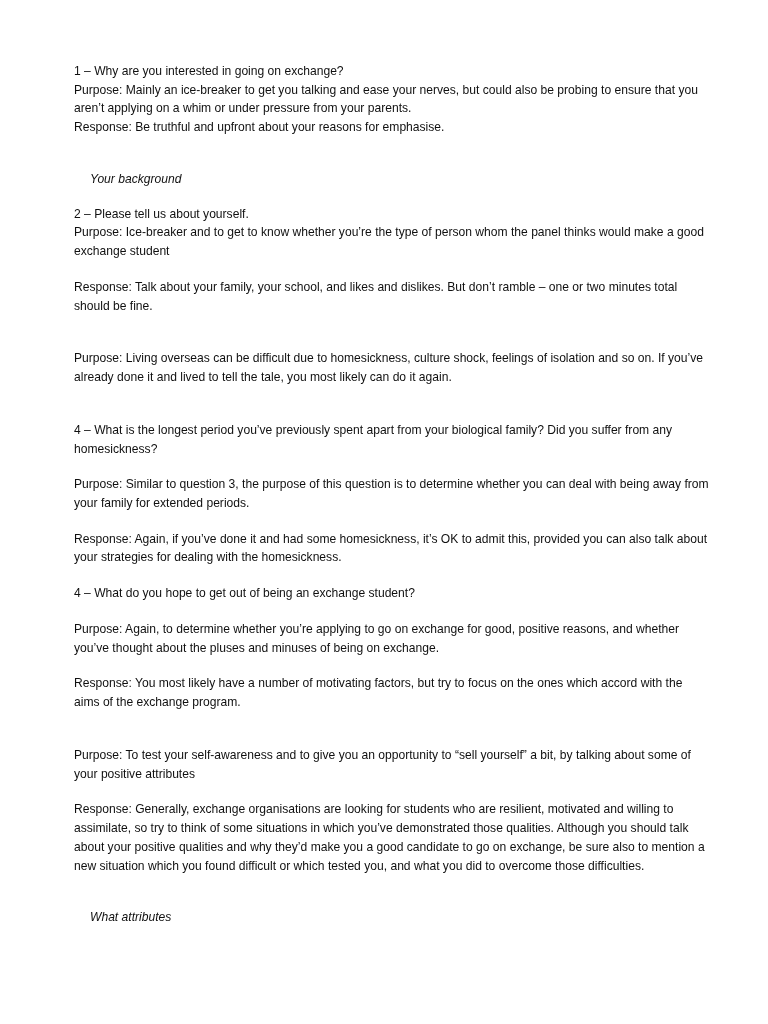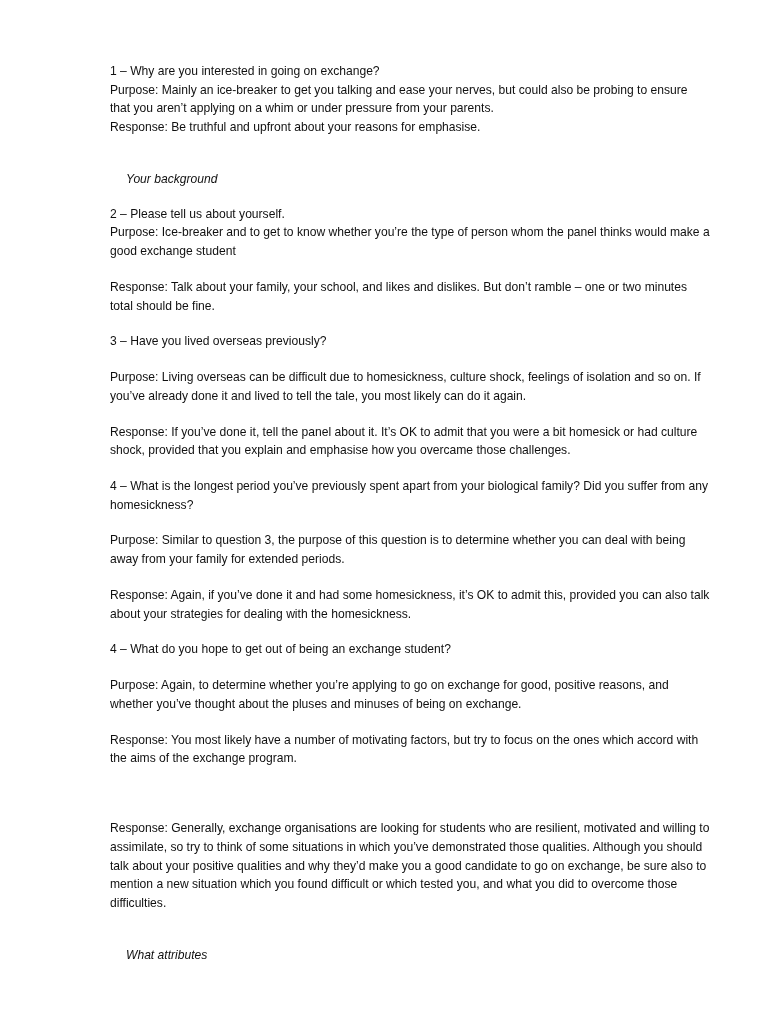--- a/index.html
+++ b/index.html
@@ -11,21 +11,21 @@
     width: 768px;
     height: 1024px;
     font-family: "Liberation Sans", sans-serif;
     color: #000000;
     overflow: hidden;
   }
   .page {
     box-sizing: border-box;
     width: 768px;
     height: 1024px;
-    padding: 62px 58px 0 110px;
+    padding: 62px 58px 0 74px;
     background: #ffffff;
   }
   .doc-body {
     font-size: 12.1px;
     line-height: 1.55;
     color: #101010;
   }
   .block {
     margin: 0 0 0 0;
   }
@@ -65,35 +65,29 @@
     </div>
 
     <div class="spacer"></div>
 
     <div class="block">
       <p class="para">Response: Talk about your family, your school, and likes and dislikes. But don’t ramble – one or two minutes total should be fine.</p>
     </div>
 
     <div class="spacer"></div>
 
-    <div class="block">
-      <p class="para">3 – Have you lived overseas previously?</p>
-    </div>
 
     <div class="spacer"></div>
 
     <div class="block">
       <p class="para">Purpose: Living overseas can be difficult due to homesickness, culture shock, feelings of isolation and so on. If you’ve already done it and lived to tell the tale, you most likely can do it again.</p>
     </div>
 
     <div class="spacer"></div>
 
-    <div class="block">
-      <p class="para">Response: If you’ve done it, tell the panel about it. It’s OK to admit that you were a bit homesick or had culture shock, provided that you explain and emphasise how you overcame those challenges.</p>
-    </div>
 
     <div class="spacer"></div>
 
     <div class="block">
       <p class="para">4 – What is the longest period you’ve previously spent apart from your biological family? Did you suffer from any homesickness?</p>
     </div>
 
     <div class="spacer"></div>
 
     <div class="block">
@@ -122,20 +116,23 @@
 
     <div class="block">
       <p class="para">Response: You most likely have a number of motivating factors, but try to focus on the ones which accord with the aims of the exchange program.</p>
     </div>
 
     <div class="spacer"></div>
 
 
     <div class="spacer"></div>
 
+    <div class="block">
+      <p class="para">Purpose: To test your self-awareness and to give you an opportunity to “sell yourself” a bit, by talking about some of your positive attributes</p>
+    </div>
 
     <div class="spacer"></div>
 
     <div class="block">
       <p class="para">Response: Generally, exchange organisations are looking for students who are resilient, motivated and willing to assimilate, so try to think of some situations in which you’ve demonstrated those qualities. Although you should talk about your positive qualities and why they’d make you a good candidate to go on exchange, be sure also to mention a new situation which you found difficult or which tested you, and what you did to overcome those difficulties.</p>
     </div>
 
     <div class="spacer"></div>
 
     <div class="block">

